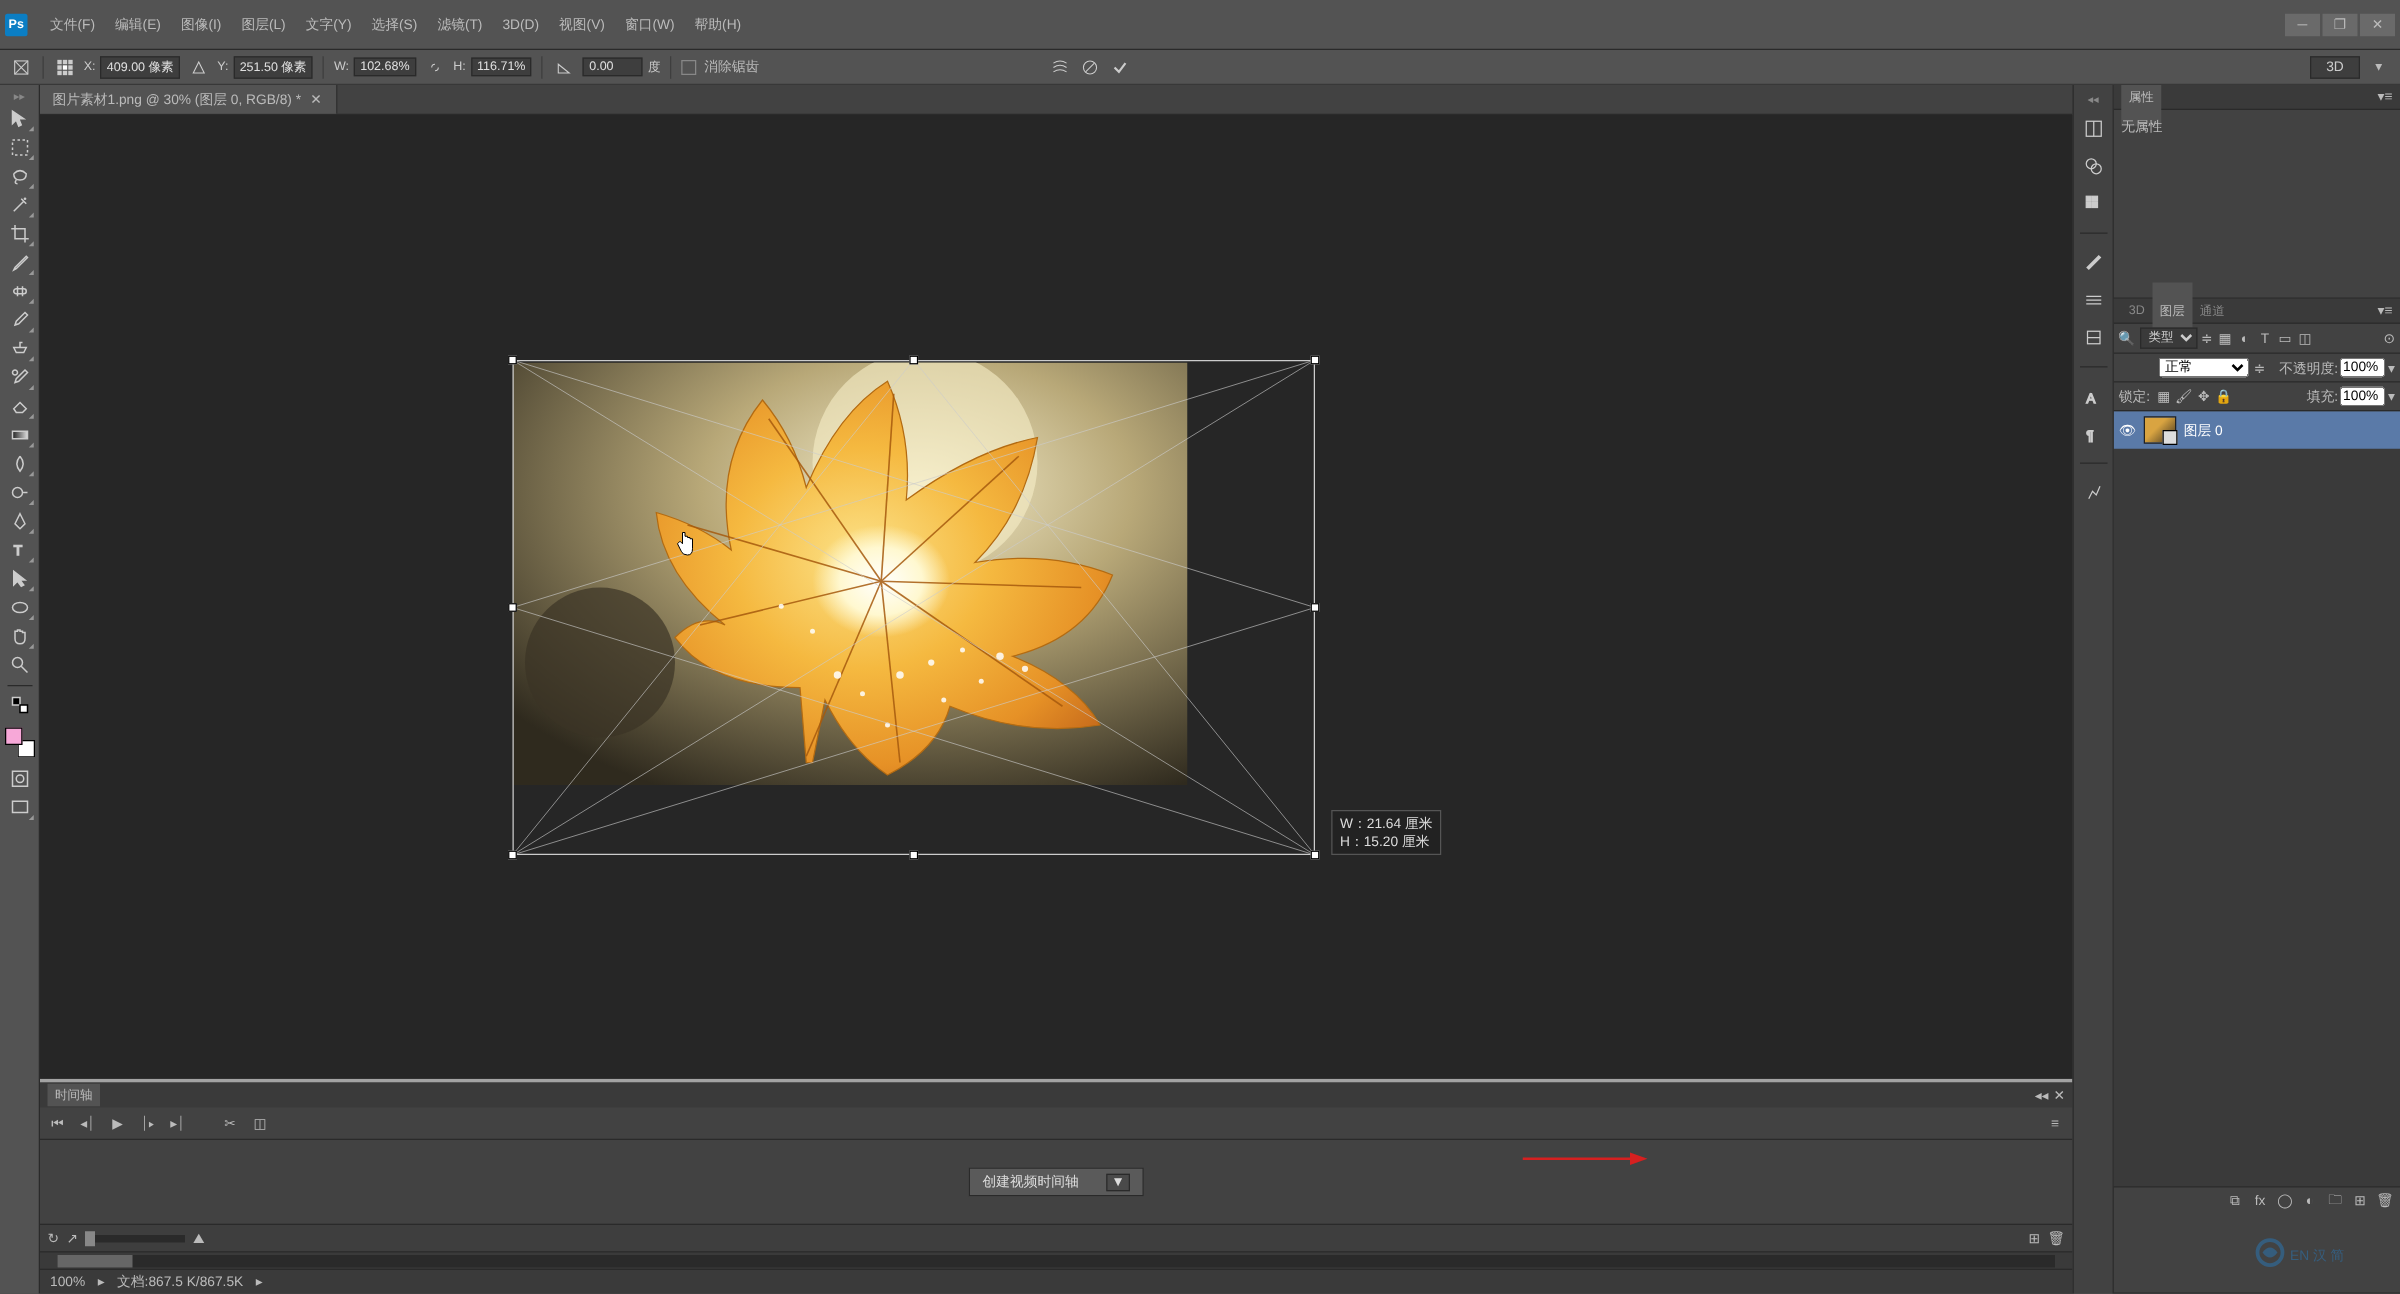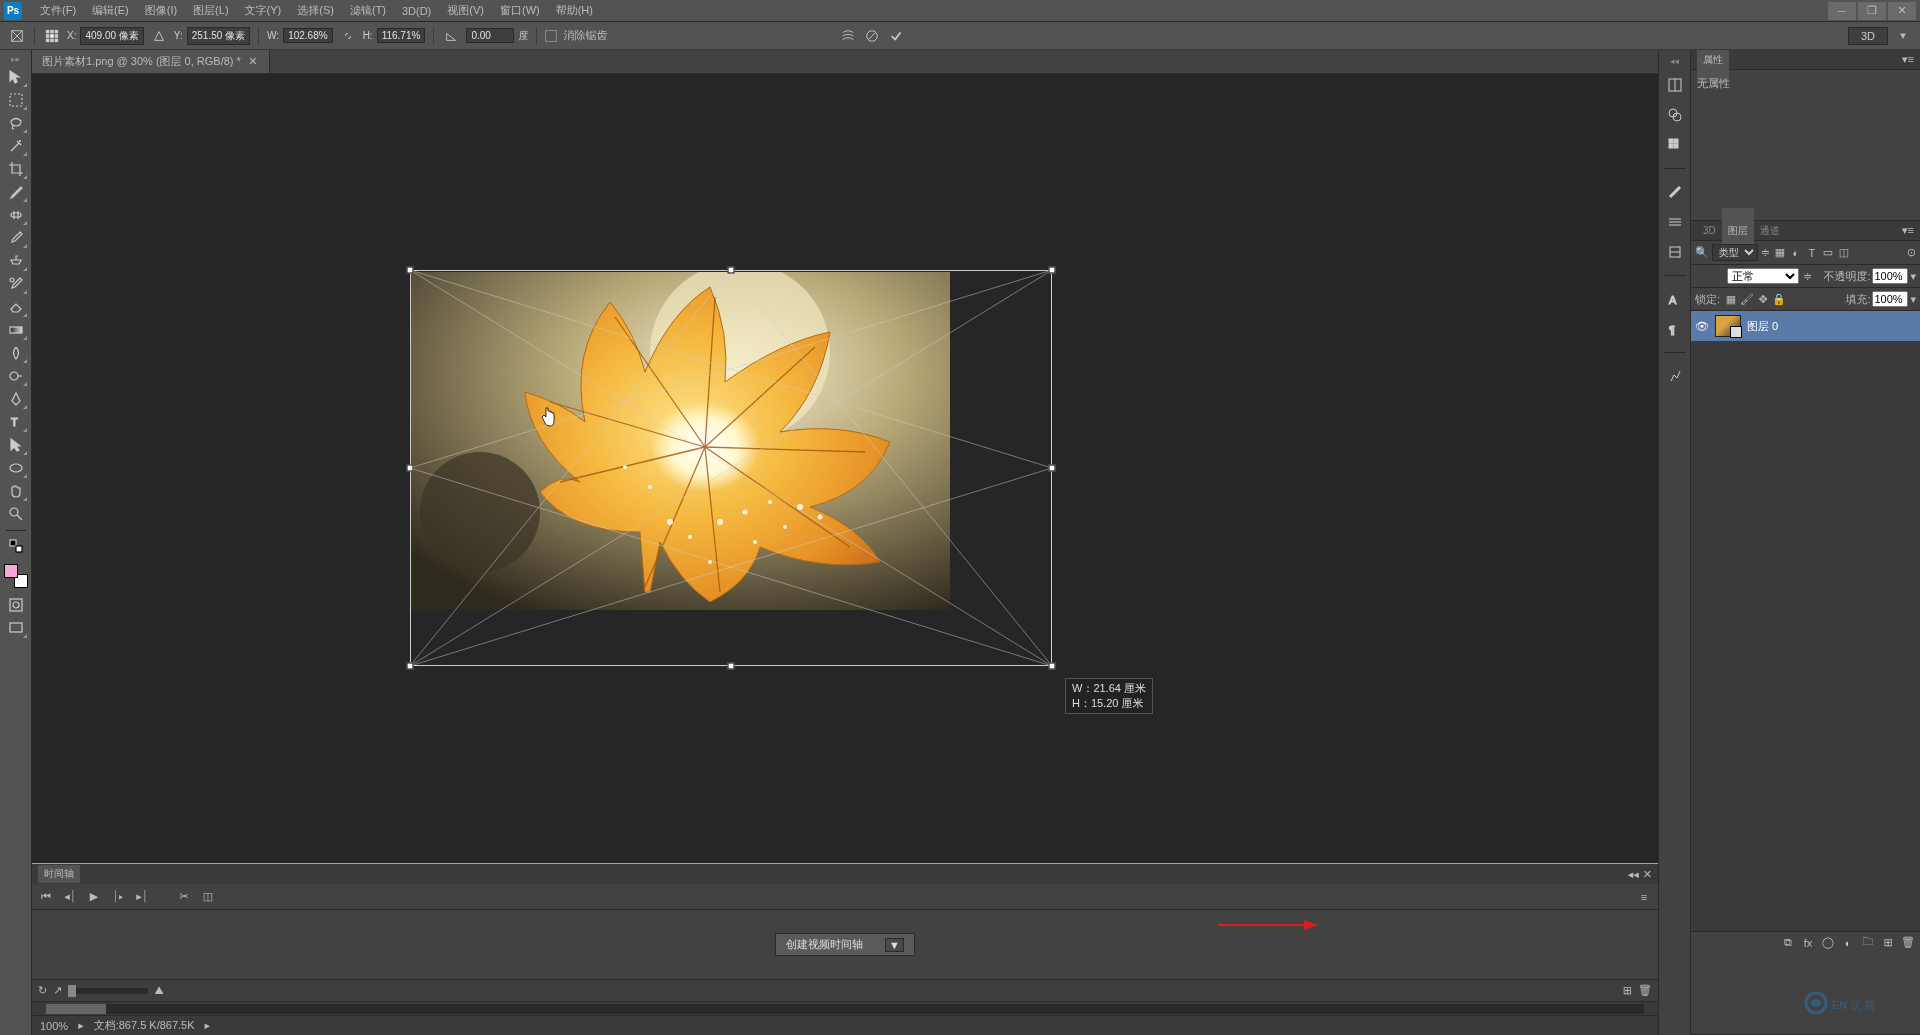--- a/index.html
+++ b/index.html
@@ -1,20 +1,20 @@
 <!DOCTYPE html>
 <html><head>
 <meta charset="utf-8">
 <style>
 * { margin: 0; padding: 0; box-sizing: border-box; font-family: "Microsoft YaHei", Arial, sans-serif; font-size: 11px; }
 body { background: #535353; color: #bbb; overflow: hidden; }
 .app { width: 1920px; height: 1035px; display: flex; flex-direction: column; background: #535353; }
 
 
-.menu-bar { height: 22px; background: #535353; display: flex; align-items: center; padding: 0 4px; border-bottom: 1px solid #2a2a2a; }
+.menu-bar { height: 40px; background: #535353; display: flex; align-items: center; padding: 0 4px; border-bottom: 1px solid #2a2a2a; }
 .ps-logo { width: 18px; height: 18px; background: #0b7ec4; color: #fff; font-weight: bold; display: flex; align-items: center; justify-content: center; margin-right: 10px; border-radius: 2px; font-size: 10px; }
 .menu-bar .item { padding: 2px 8px; cursor: pointer; }
 .win-controls { margin-left: auto; display: flex; }
 .win-controls span { width: 28px; height: 18px; display: flex; align-items: center; justify-content: center; background: #6a6a6a; margin-left: 2px; cursor: pointer; }
 
 
 .options-bar { height: 28px; background: #535353; border-bottom: 1px solid #383838; display: flex; align-items: center; padding: 0 8px; gap: 6px; }
 .opt-field { display: flex; align-items: center; gap: 4px; }
 .opt-field label { font-size: 10px; color: #ccc; }
 .opt-field .val { background: #3e3e3e; border: 1px solid #2a2a2a; padding: 1px 4px; min-width: 48px; display: inline-block; text-align: left; color: #e0e0e0; font-size: 10px; }
@@ -45,21 +45,21 @@
 .canvas-wrapper { flex: 1; position: relative; background: #262626; overflow: hidden; }
 .canvas-image { position: absolute; left: 378px; top: 198px; width: 540px; height: 338px; }
 .leaf-svg { width: 100%; height: 100%; display: block; }
 
 
 .transform-box { position: absolute; left: 378px; top: 196px; width: 642px; height: 396px; }
 .tb-rect { position: absolute; inset: 0; border: 1px solid #ccc; }
 .tb-handle { position: absolute; width: 7px; height: 7px; background: #fff; border: 1px solid #000; transform: translate(-50%, -50%); }
 .tb-diag { position: absolute; inset: 0; }
 .tb-diag line { stroke: #ccc; stroke-width: 0.5; }
-.wh-tooltip { position: absolute; background: #222; border: 1px solid #555; padding: 2px 6px; color: #ddd; font-size: 10px; white-space: nowrap; margin-top: 48px; }
+.wh-tooltip { position: absolute; background: #222; border: 1px solid #555; padding: 2px 6px; color: #ddd; font-size: 10px; white-space: nowrap; }
 
 .cursor-hand { position: absolute; left: 508px; top: 333px; width: 16px; height: 20px; z-index: 20; }
 
 
 .right-stack { display: flex; }
 .panel-strip { width: 32px; background: #424242; border-left: 1px solid #2a2a2a; display: flex; flex-direction: column; align-items: center; padding-top: 6px; gap: 8px; }
 .panel-strip .pi { width: 22px; height: 22px; display: flex; align-items: center; justify-content: center; cursor: pointer; }
 .panel-strip .pi svg { width: 16px; height: 16px; stroke: #ccc; fill: none; }
 .panel-strip .sep { width: 22px; height: 1px; background: #2a2a2a; margin: 4px 0; }
 
@@ -84,21 +84,21 @@
 .lock-icons span { width: 14px; height: 14px; display: flex; align-items: center; justify-content: center; }
 .layers-list { height: 620px; overflow: auto; background: #3a3a3a; }
 .layer-row { display: flex; align-items: center; height: 30px; padding: 0 4px; gap: 6px; background: #5a7aa8; color: #fff; }
 .layer-row .eye { width: 14px; }
 .layer-row .thumb { width: 26px; height: 22px; border: 1px solid #222; background: linear-gradient(135deg, #d9a441 40%, #3a2f1d 100%); position: relative; }
 .layer-row .thumb::after { content: ''; position: absolute; right: -2px; bottom: -2px; width: 10px; height: 10px; background: #ddd; border: 1px solid #000; }
 .layers-footer { height: 22px; border-top: 1px solid #2a2a2a; display: flex; align-items: center; justify-content: flex-end; padding: 0 4px; gap: 4px; }
 .layers-footer span { width: 16px; height: 16px; display: flex; align-items: center; justify-content: center; cursor: pointer; }
 
 
-.timeline { height: 138px; background: #424242; border-top: 1px solid #a3a3a3; display: flex; flex-direction: column; }
+.timeline { height: 138px; background: #424242; border-top: 3px solid #a3a3a3; display: flex; flex-direction: column; }
 .tl-header { height: 20px; display: flex; align-items: center; padding: 0 6px; background: #3a3a3a; }
 .tl-header .ptab { padding: 2px 6px; background: #535353; font-size: 10px; }
 .tl-header .controls { margin-left: auto; display: flex; gap: 4px; font-size: 10px; }
 .tl-controls { height: 26px; display: flex; align-items: center; padding: 0 6px; gap: 8px; border-bottom: 1px solid #2a2a2a; }
 .tl-controls span { width: 16px; height: 16px; display: flex; align-items: center; justify-content: center; cursor: pointer; }
 .tl-center { flex: 1; display: flex; align-items: center; justify-content: center; position: relative; }
 .tl-btn { background: #5a5a5a; border: 1px solid #2a2a2a; padding: 3px 10px; color: #ddd; display: flex; align-items: center; gap: 22px; }
 .red-arrow { position: absolute; top: 8px; right: 340px; }
 .tl-footer { height: 22px; display: flex; align-items: center; padding: 0 6px; gap: 6px; border-top: 1px solid #2a2a2a; background: #3e3e3e; }
 .tl-slider { width: 80px; height: 6px; background: #2a2a2a; position: relative; }

